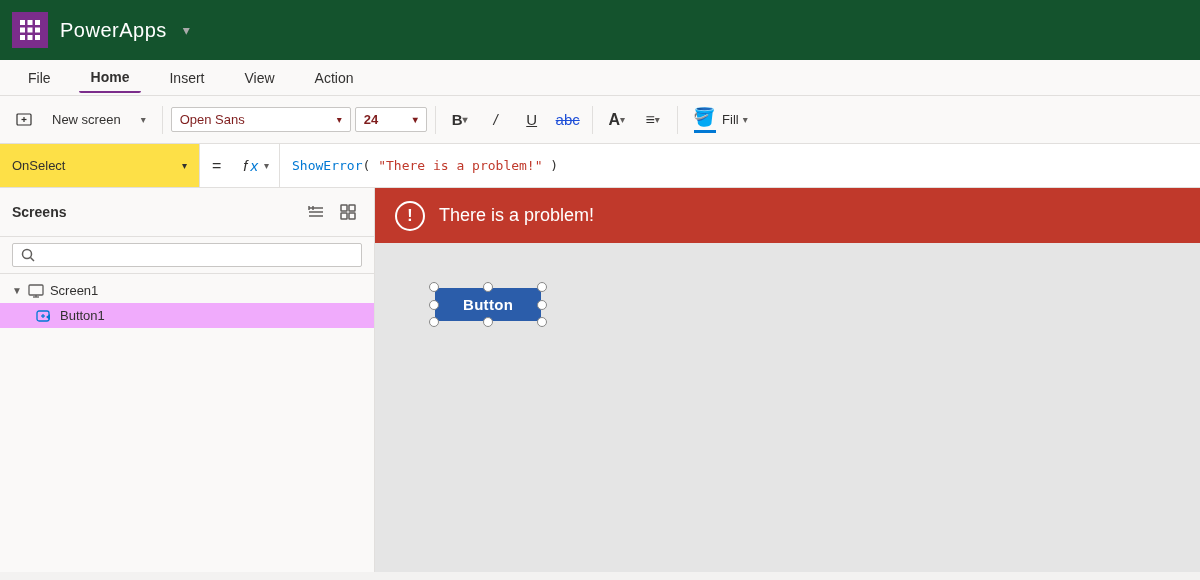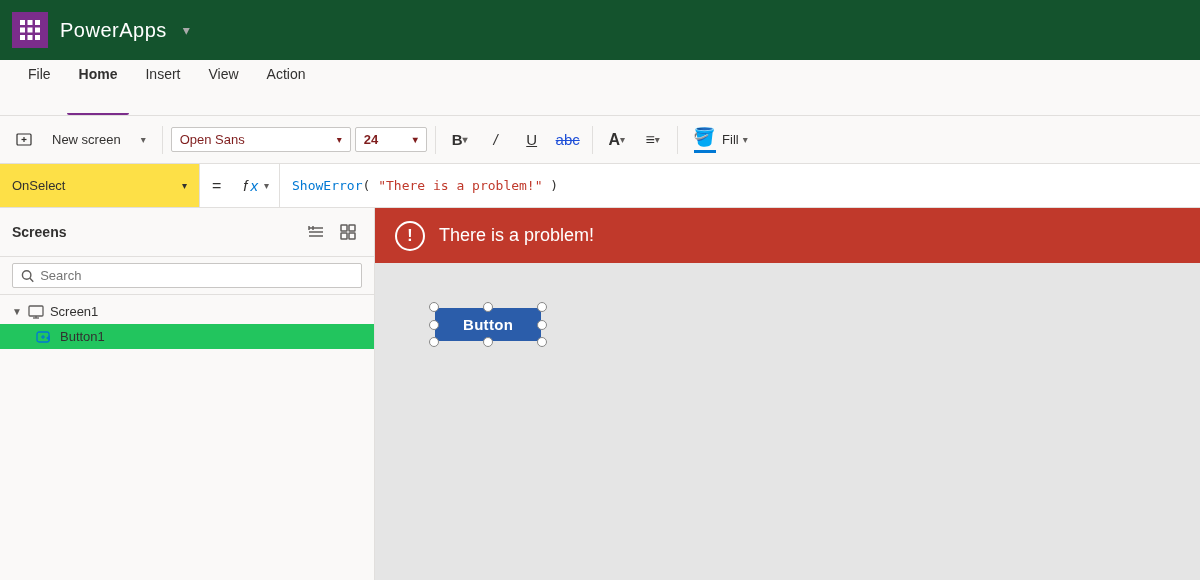--- a/index.html
+++ b/index.html
@@ -30,25 +30,26 @@
     #app-title-chevron {
       color: #aaa;
       font-size: 14px;
       margin-left: 4px;
       cursor: pointer;
     }
 
     
     #menu-bar {
       display: flex;
+      align-items: center;
       background: #faf9f8;
-      height: 56px;
+      height: 36px;
       padding: 0 16px;
       border-bottom: 1px solid #e1dfdd;
-      gap: 4px;
+      gap: 16px;
     }
     .menu-item {
       padding: 6px 12px;
       font-size: 14px;
       color: #323130;
       cursor: pointer;
       border-radius: 2px;
     }
     .menu-item.active {
       color: #323130;
@@ -202,21 +203,21 @@
       border: none; outline: none; font-size: 13px; color: #323130; width: 100%;
     }
     #tree-area { flex: 1; padding: 4px 0; }
     .tree-item {
       display: flex; align-items: center; gap: 6px;
       padding: 5px 12px;
       font-size: 13px;
       color: #323130;
       cursor: pointer;
     }
-    .tree-item.selected { background: #22c55e; }
+    .tree-item.selected { background: #f0abfc; }
     .tree-chevron { font-size: 10px; color: #605e5c; }
 
     
     #canvas-area {
       flex: 1;
       background: #e5e5e5;
       position: relative;
       overflow: hidden;
     }
     #canvas-white {
@@ -419,21 +420,20 @@
           </svg>
         </div>
       </div>
     </div>
     <div id="sidebar-search">
       <div id="search-input-wrapper">
         <svg width="14" height="14" viewBox="0 0 14 14" fill="none" stroke="#605e5c" stroke-width="1.5">
           <circle cx="6" cy="6" r="4.5"></circle>
           <line x1="9.5" y1="9.5" x2="13" y2="13"></line>
         </svg>
-        <input type="text" placeholder="Search" style="">
       </div>
     </div>
     <div id="tree-area">
       <div class="tree-item">
         <span class="tree-chevron">▼</span>
         <svg width="16" height="14" viewBox="0 0 16 14" fill="none" stroke="#605e5c" stroke-width="1.3">
           <rect x="1" y="1" width="14" height="10" rx="1"></rect>
           <line x1="5" y1="13" x2="11" y2="13"></line>
           <line x1="8" y1="11" x2="8" y2="13"></line>
         </svg>

